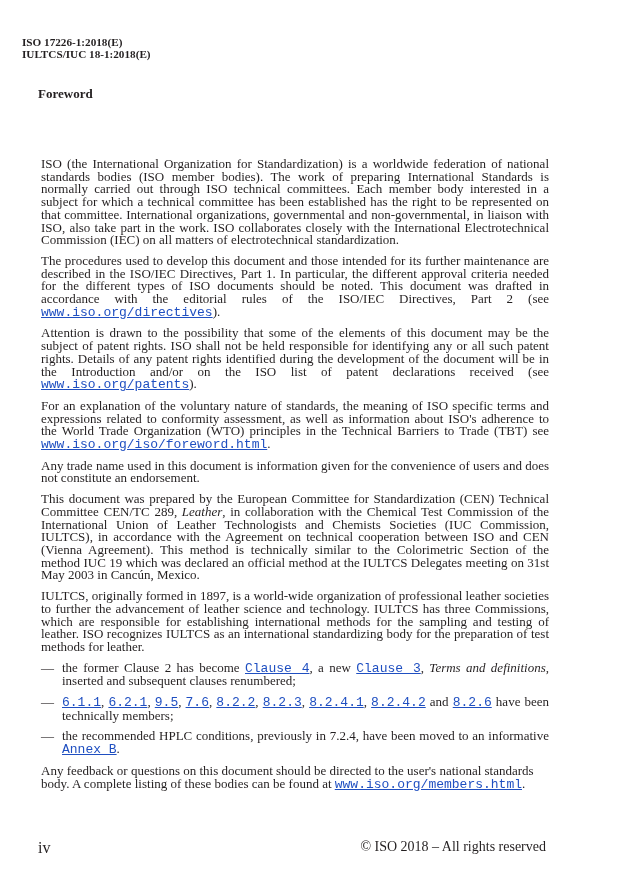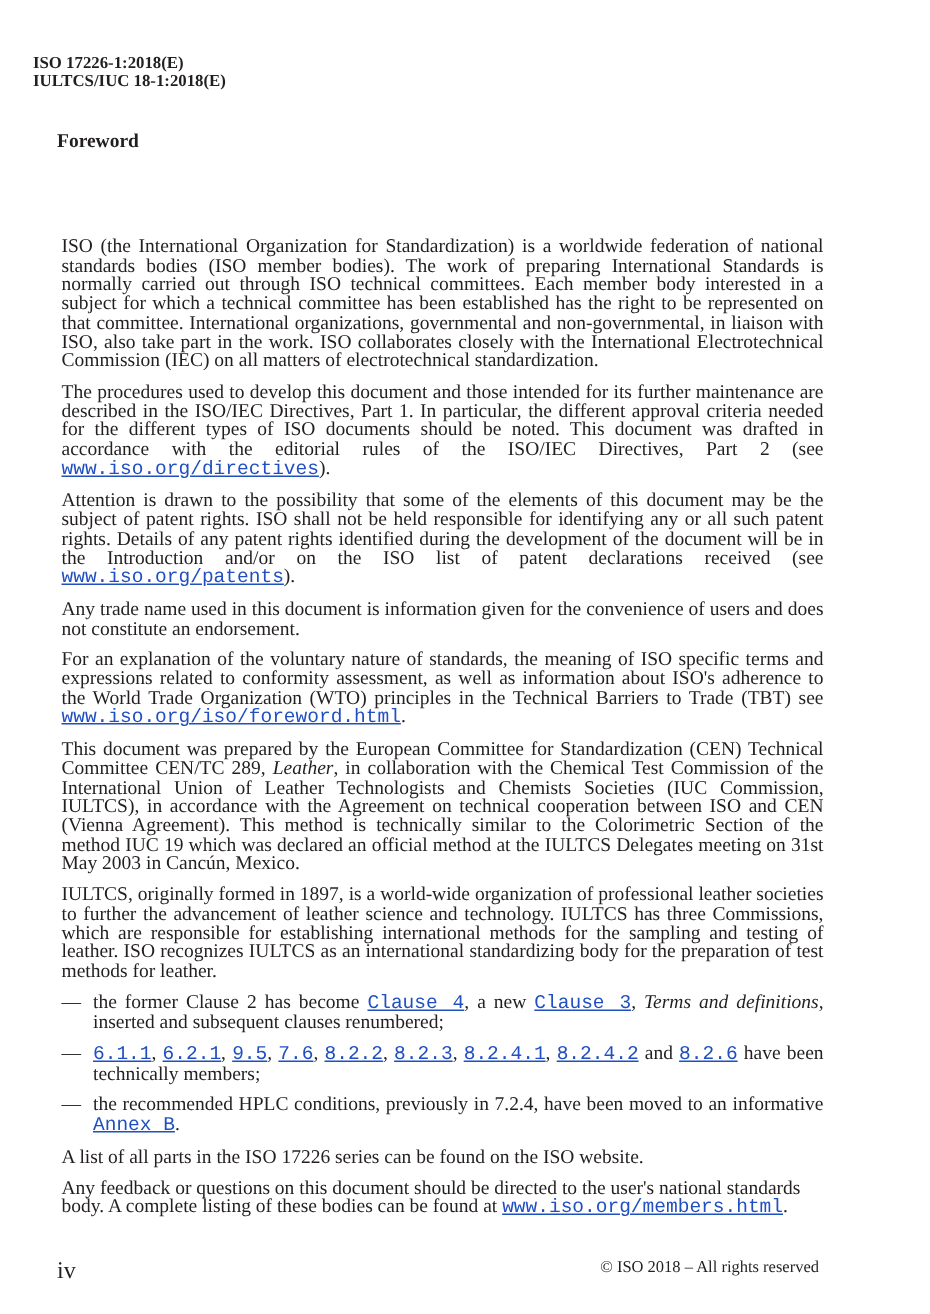--- a/index.html
+++ b/index.html
@@ -7,54 +7,53 @@
          font-family:"Liberation Serif", "DejaVu Serif", serif; color:#231f20; }
   .header { position:absolute; left:22px; top:36px; font-weight:bold; font-size:11.2px; line-height:12px; }
   .title { position:absolute; left:38px; top:86px; font-weight:bold; font-size:13px; }
   .content { position:absolute; left:41px; top:122px; width:508px; font-size:13px; line-height:12.7px;margin-top:36px; }
   .content p { margin:0 0 8px 0; text-align:justify; }
   .content a { color:#1f4fc1; text-decoration:underline;font-family:Liberation Mono, monospace; }
   .content ul { list-style:none; margin:0; padding:0; }
   .content li { position:relative; padding-left:21px; margin:0 0 8px 0; text-align:justify; }
   .content li .dash { position:absolute; left:0; top:0; }
   .footer-left { position:absolute; left:38px; top:839px; font-size:16px; }
-  .footer-right { position:absolute; right:74px; top:839px; font-size:11px; }
+  .footer-right { position:absolute; right:74px; top:839px; font-size:14px; }
 </style>
 </head>
 <body>
 
 <div class="header">
   <div>ISO 17226-1:2018(E)</div>
   <div>IULTCS/IUC 18-1:2018(E)</div>
 </div>
 
 <div class="title">Foreword</div>
 
 <div class="content">
   <p>ISO (the International Organization for Standardization) is a worldwide federation of national standards bodies (ISO member bodies). The work of preparing International Standards is normally carried out through ISO technical committees. Each member body interested in a subject for which a technical committee has been established has the right to be represented on that committee. International organizations, governmental and non-governmental, in liaison with ISO, also take part in the work. ISO collaborates closely with the International Electrotechnical Commission (IEC) on all matters of electrotechnical standardization.</p>
   <p><span>The procedures used to develop this document and those intended for its further maintenance are described in the ISO/IEC Directives, Part 1. In particular, the different approval criteria needed for the different types of ISO documents should be noted. This document was drafted in accordance with the editorial rules of the ISO/IEC Directives, Part 2 (see </span><a>www.iso.org/directives</a><span>).</span></p>
   <p><span>Attention is drawn to the possibility that some of the elements of this document may be the subject of patent rights. ISO shall not be held responsible for identifying any or all such patent rights. Details of any patent rights identified during the development of the document will be in the Introduction and/or on the ISO list of patent declarations received (see </span><a>www.iso.org/patents</a><span>).</span></p>
+  <p><span>For an explanation of the voluntary nature of standards, the meaning of ISO specific terms and expressions related to conformity assessment, as well as information about ISO's adherence to the World Trade Organization (WTO) principles in the Technical Barriers to Trade (TBT) see </span><a>www.iso.org/iso/foreword.html</a><span>.</span></p>
   <p>Any trade name used in this document is information given for the convenience of users and does not constitute an endorsement.</p>
-  <p><span>For an explanation of the voluntary nature of standards, the meaning of ISO specific terms and expressions related to conformity assessment, as well as information about ISO's adherence to the World Trade Organization (WTO) principles in the Technical Barriers to Trade (TBT) see </span><a>www.iso.org/iso/foreword.html</a><span>.</span></p>
   <p><span>This document was prepared by the European Committee for Standardization (CEN) Technical Committee CEN/TC 289, </span><em>Leather</em><span>, in collaboration with the Chemical Test Commission of the International Union of Leather Technologists and Chemists Societies (IUC Commission, IULTCS), in accordance with the Agreement on technical cooperation between ISO and CEN (Vienna Agreement). This method is technically similar to the Colorimetric Section of the method IUC 19 which was declared an official method at the IULTCS Delegates meeting on 31st May 2003 in Cancún, Mexico.</span></p>
   <p>IULTCS, originally formed in 1897, is a world-wide organization of professional leather societies to further the advancement of leather science and technology. IULTCS has three Commissions, which are responsible for establishing international methods for the sampling and testing of leather. ISO recognizes IULTCS as an international standardizing body for the preparation of test methods for leather.</p>
 
   <ul>
     <li>
       <span class="dash">—</span>
       <span>the former Clause 2 has become </span><a>Clause 4</a><span>, a new </span><a>Clause 3</a><span>, </span><em>Terms and definitions</em><span>, inserted and subsequent clauses renumbered;</span>
     </li>
     <li>
       <span class="dash">—</span>
       <a>6.1.1</a><span>, </span><a>6.2.1</a><span>, </span><a>9.5</a><span>, </span><a>7.6</a><span>, </span><a>8.2.2</a><span>, </span><a>8.2.3</a><span>, </span><a>8.2.4.1</a><span>, </span><a>8.2.4.2</a><span> and </span><a>8.2.6</a><span> have been technically members;</span>
     </li>
     <li>
       <span class="dash">—</span>
       <span>the recommended HPLC conditions, previously in 7.2.4, have been moved to an informative </span><a>Annex B</a><span>.</span>
     </li>
   </ul>
 
-  <p>A list of all parts in the ISO 17226 series can be found on the ISO website.</p>
   <p style="text-align:left"><span>Any feedback or questions on this document should be directed to the user's national standards body. A complete listing of these bodies can be found at </span><a>www.iso.org/members.html</a><span>.</span></p>
 </div>
 
 <div class="footer-left">iv</div>
 <div class="footer-right">© ISO 2018 – All rights reserved</div>
 
 </body></html>

